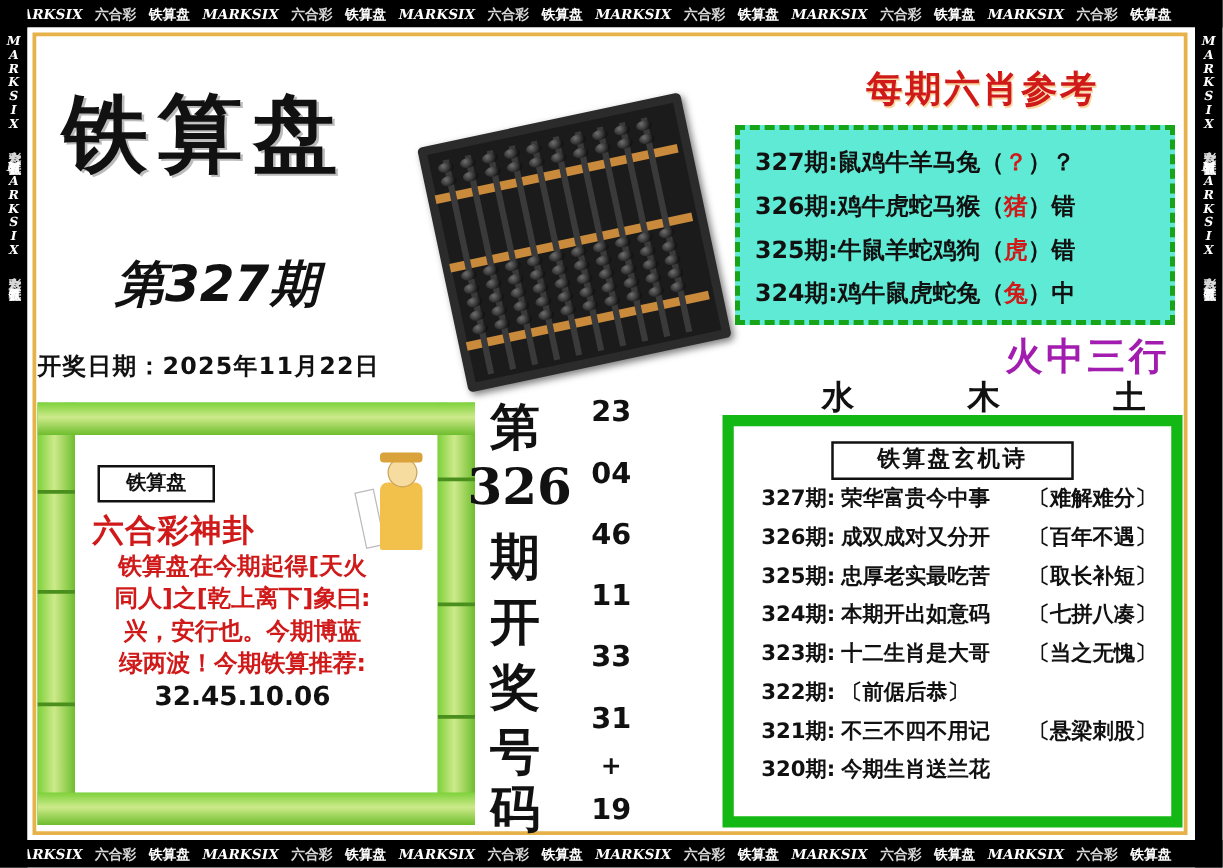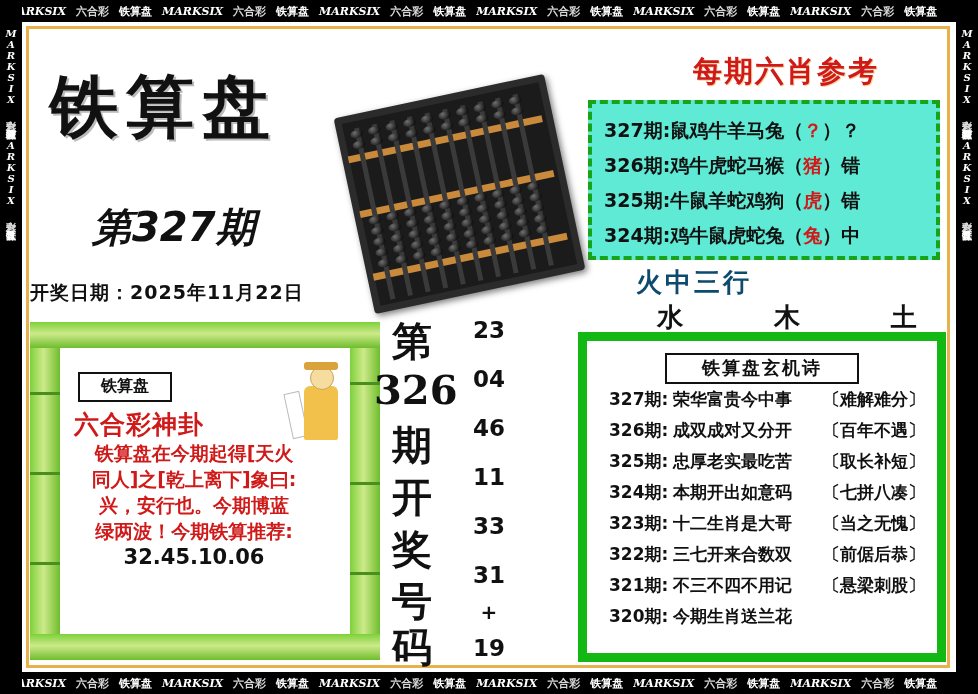--- a/index.html
+++ b/index.html
@@ -111,22 +111,22 @@
     padding:9px 0 0 12px;
   }
   .lx-row{
     font-size:19px;color:#111;font-weight:bold;line-height:35px;
     white-space:nowrap;
     font-family:"DejaVu Sans",sans-serif;
   }
   .lx-row .hl{color:#d01a1a;}
 
   .hdr-sanhang{
-    position:absolute;left:614px;top:243px;width:300px;text-align:left;
-    font-size:26px;font-weight:bold;color:#0c4a6e;
+    position:absolute;left:614px;top:243px;width:300px;text-align:right;
+    font-size:30px;font-weight:bold;color:#a21caf;
     letter-spacing:3px;font-family:"DejaVu Serif",serif;
   }
   .sanhang{
     position:absolute;left:590px;top:278px;width:350px;
     display:flex;justify-content:space-around;
     font-size:26px;font-weight:bold;color:#111;
   }
 
   
   .box-xuanji{
@@ -428,21 +428,20 @@
         <span class="txt">本期开出如意码</span>
         <span class="br">〔七拼八凑〕</span>
       </div>
       <div class="xj-row">
         <span class="p">323期:</span>
         <span class="txt">十二生肖是大哥</span>
         <span class="br">〔当之无愧〕</span>
       </div>
       <div class="xj-row">
         <span class="p">322期:</span>
-        <span class="txt">三七开来合数双</span>
         <span class="br">〔前倨后恭〕</span>
       </div>
       <div class="xj-row">
         <span class="p">321期:</span>
         <span class="txt">不三不四不用记</span>
         <span class="br">〔悬梁刺股〕</span>
       </div>
       <div class="xj-row">
         <span class="p">320期:</span>
         <span class="txt">今期生肖送兰花</span>

